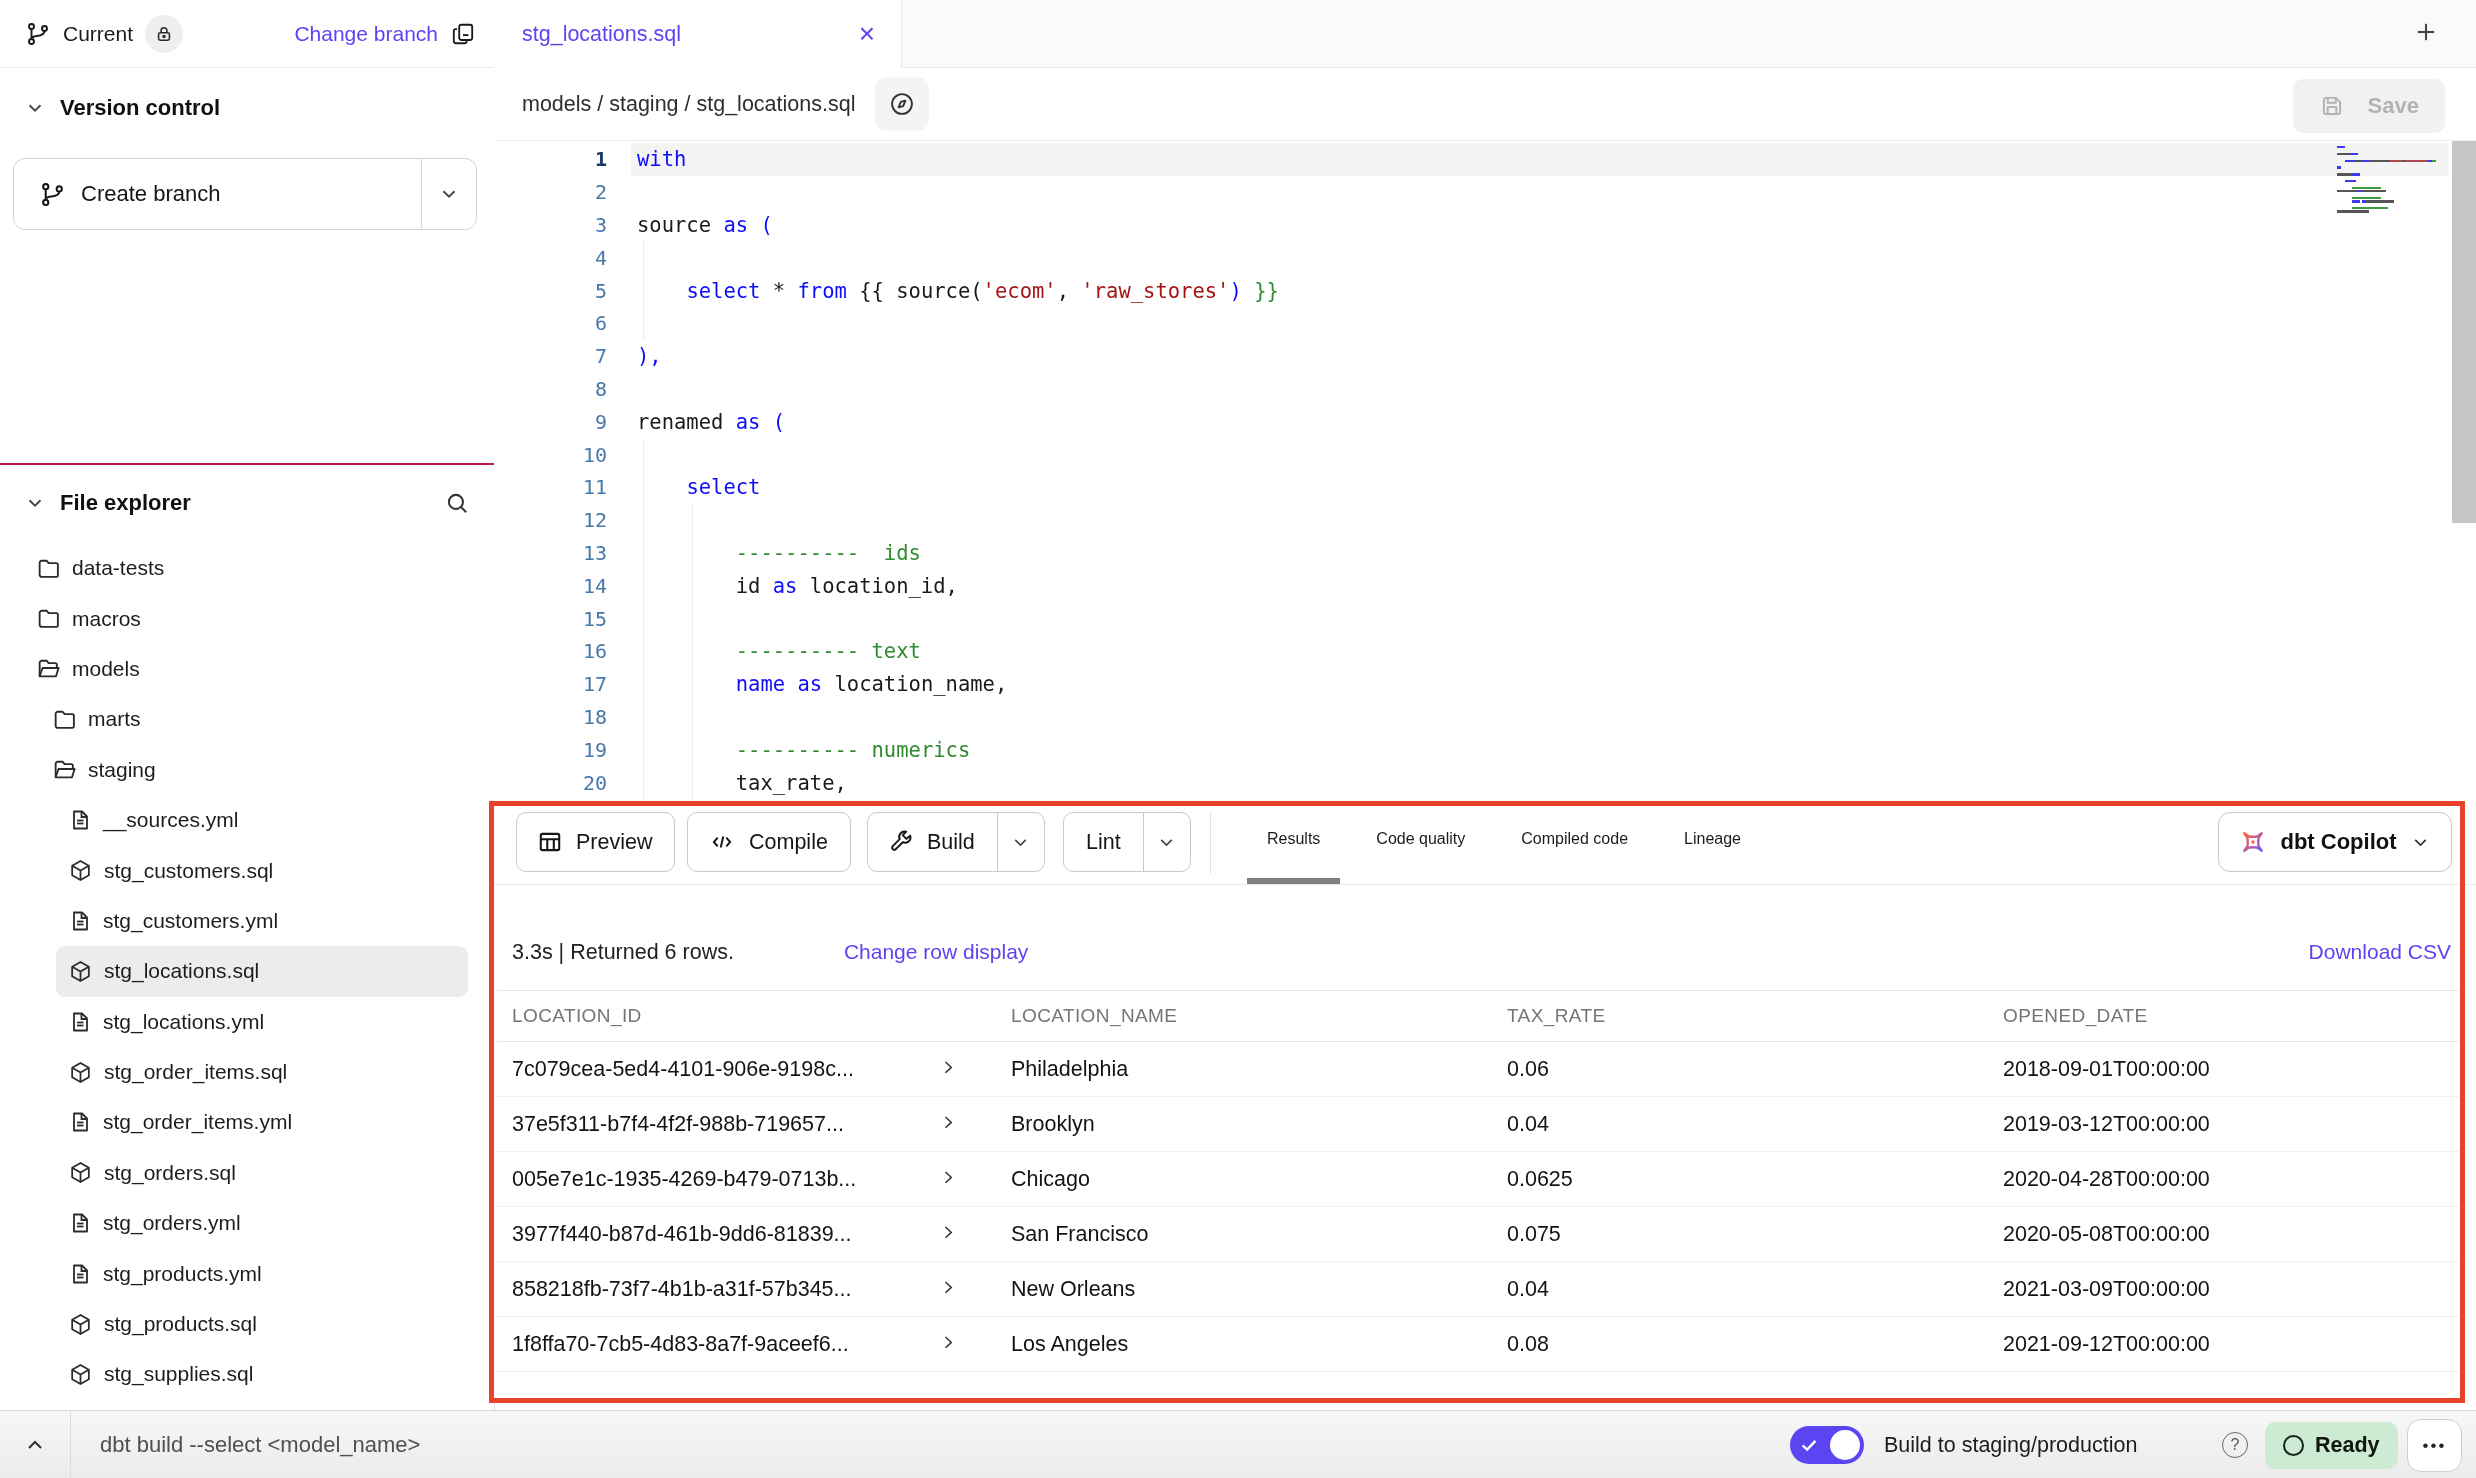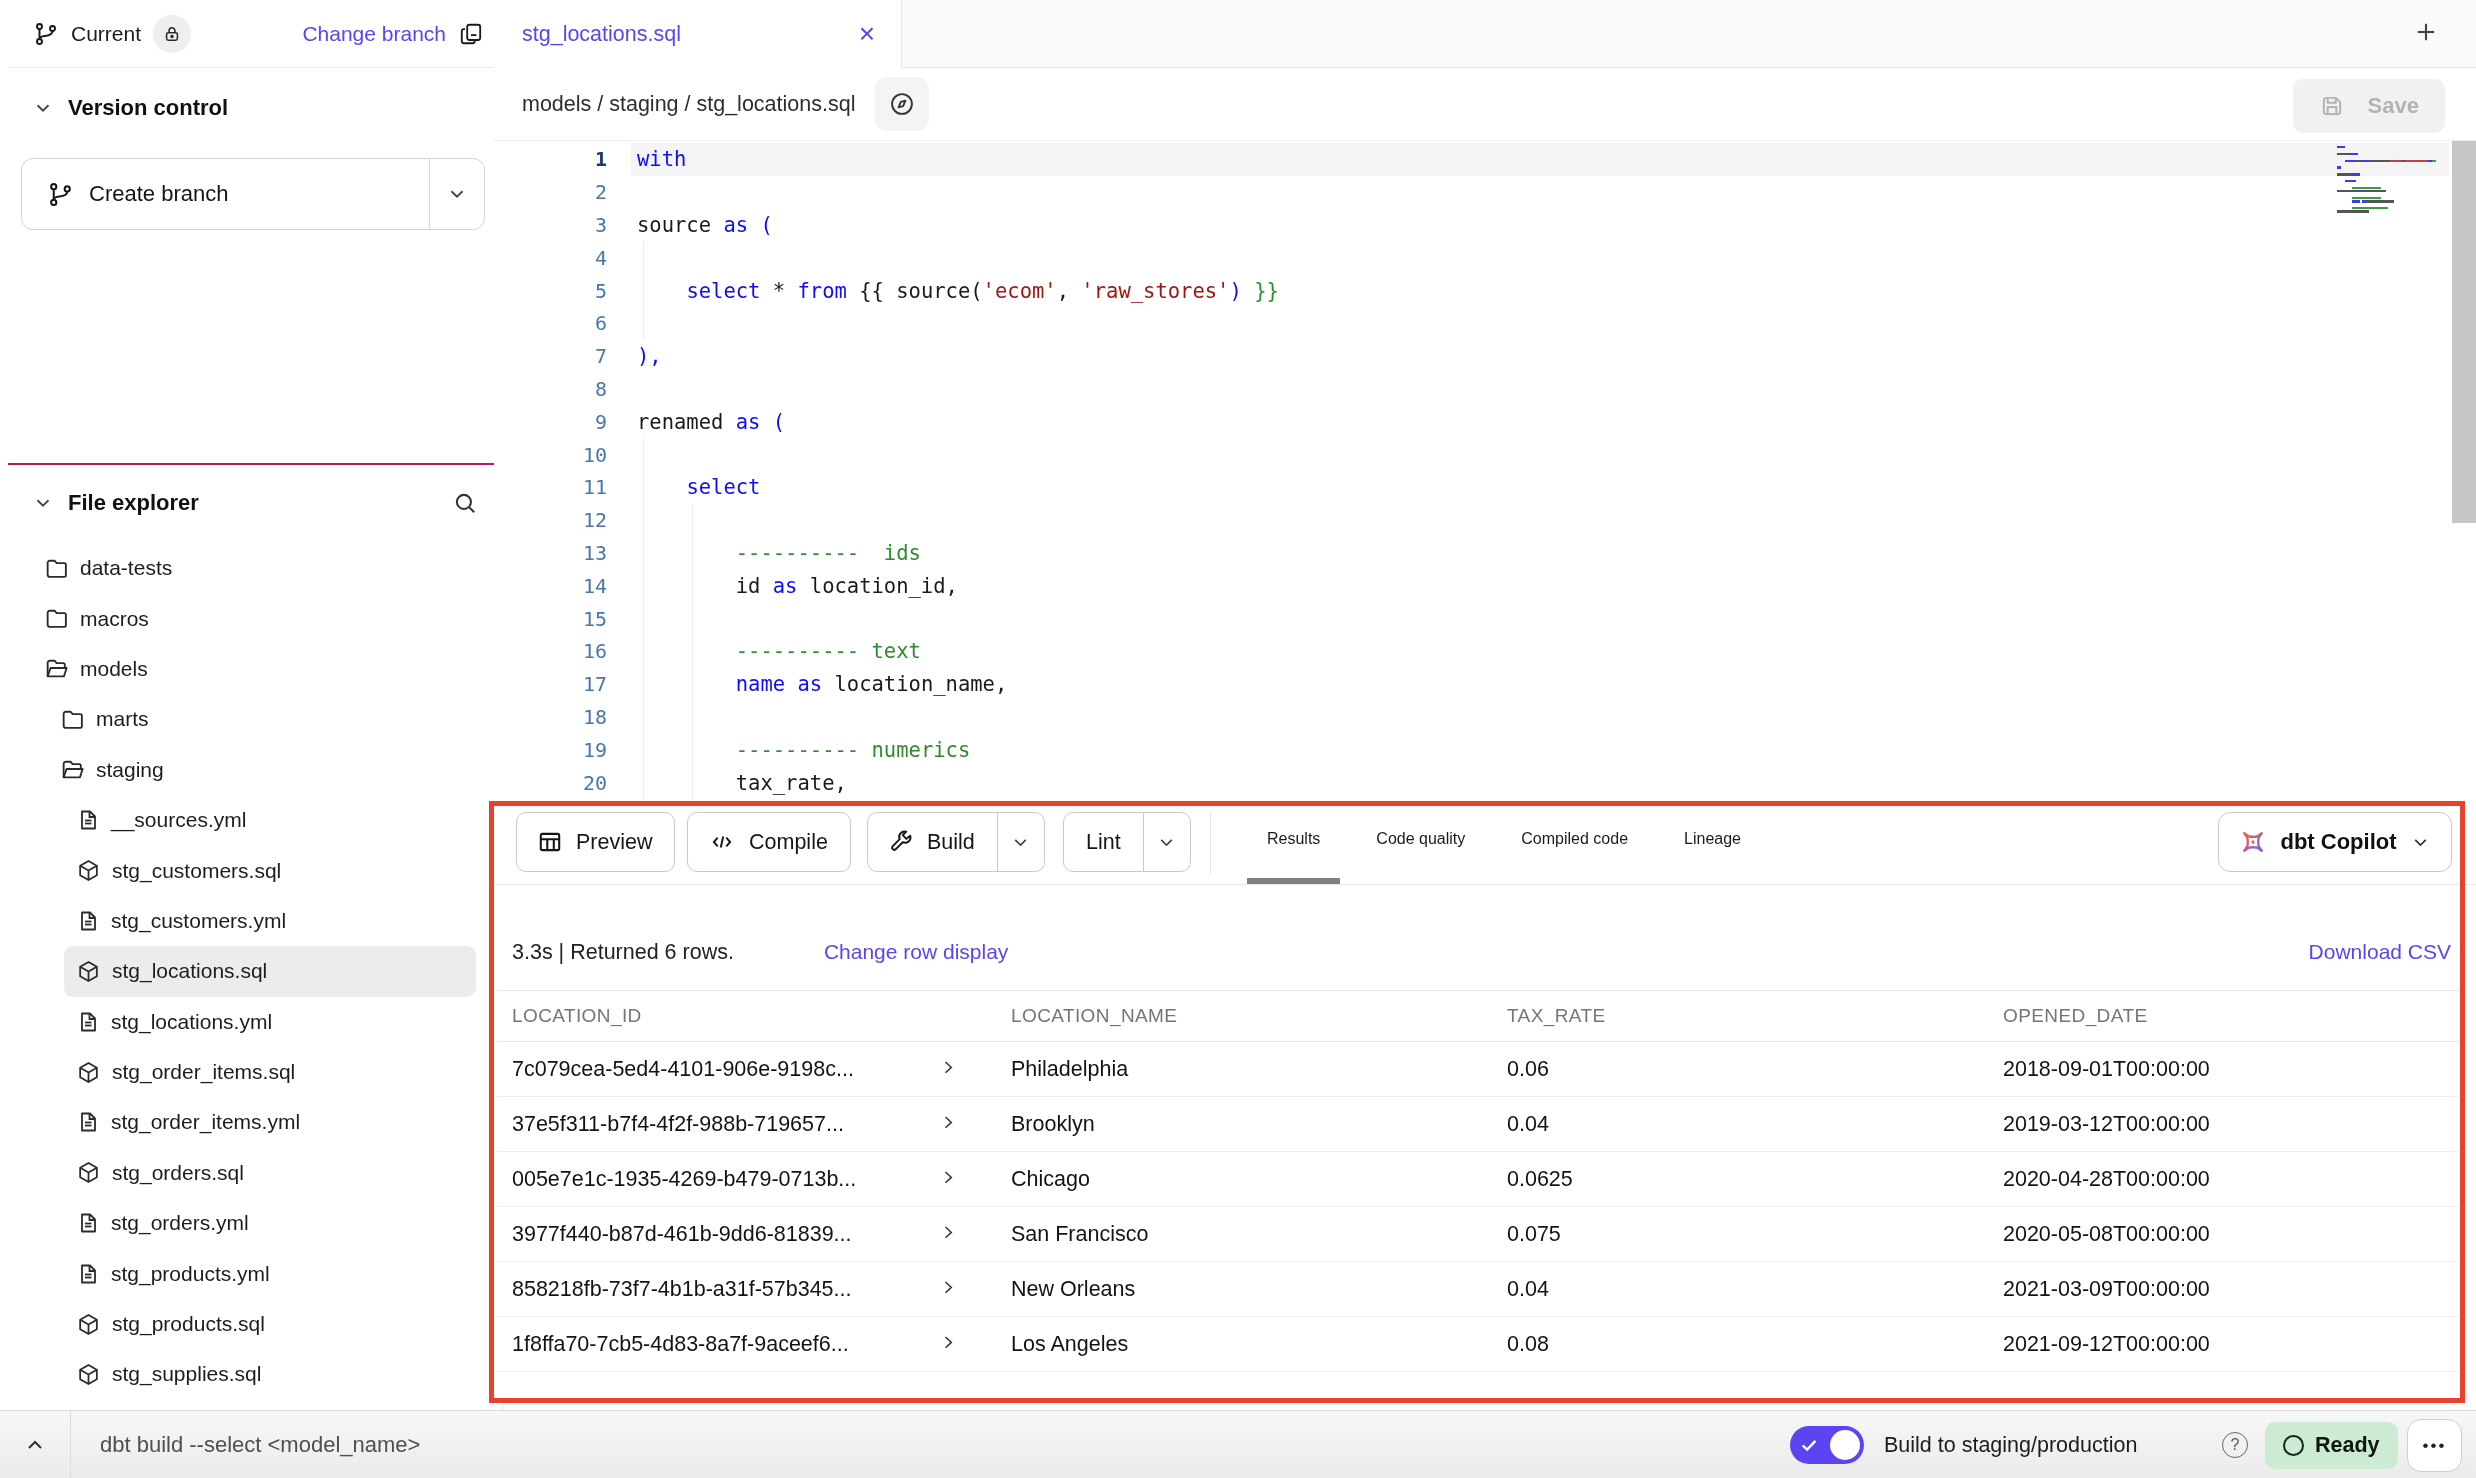--- a/index.html
+++ b/index.html
@@ -2,21 +2,21 @@
 <html><head>
 <meta charset="utf-8">
 <style>
   html,body{margin:0;padding:0;background:#fff;}
   .app{position:relative;width:2476px;height:1478px;overflow:hidden;
        font-family:"Liberation Sans",sans-serif;color:#1a1a1a;background:#fff;}
   .abs{position:absolute;}
   svg{display:block;}
 
   
-  #sidebar{left:8px;top:0;width:494px;height:1410px;border-right:1px solid #e5e5e5;background:#fff;}
+  #sidebar{left:0;top:0;width:494px;height:1410px;border-right:1px solid #e5e5e5;background:#fff;}
   #branch-row{position:absolute;left:0;top:0;right:0;height:67px;border-bottom:1px solid #ececec;
       display:flex;align-items:center;padding:0 18px 0 25px;gap:12px;}
   #branch-row .label{font-size:21px;color:#1d1d1d;}
   .lock-chip{width:38px;height:38px;border-radius:50%;background:#efefef;display:flex;align-items:center;justify-content:center;color:#2b2b2b;}
   .spacer{flex:1;}
   .link{color:#5b44f2;font-weight:500;font-size:21px;cursor:pointer;}
   #vc-header{left:0;top:86px;width:494px;height:44px;display:flex;align-items:center;gap:14px;padding:0 24px;box-sizing:border-box;}
   .sec-title{font-size:22px;font-weight:700;color:#111;}
   .chev{color:#444;}
   #create-branch{left:13px;top:158px;width:464px;height:72px;border:1px solid #d2d2d2;border-radius:12px;
@@ -80,21 +80,21 @@
   #panel-vdiv{position:absolute;left:716px;top:12px;height:62px;width:1px;background:#e3e3e3;}
   #panel-tabs{position:absolute;left:753px;top:0;height:84px;display:flex;gap:16px;}
   .ptab{display:flex;align-items:center;padding:0 20px;font-size:16px;color:#1b1b1b;cursor:pointer;
       border-bottom:6px solid transparent;box-sizing:border-box;}
   .ptab.active{border-bottom-color:#808080;}
   #strip-border{position:absolute;left:0;right:0;top:84px;height:1px;background:#e9e9e9;}
   #copilot-btn{position:absolute;left:1724px;top:12px;height:60px;width:234px;border:1.5px solid #c9c9c9;border-radius:12px;
       display:flex;align-items:center;justify-content:center;gap:13px;background:#fff;cursor:pointer;box-sizing:border-box;}
   #copilot-btn .clabel{font-size:22px;font-weight:700;color:#111;}
   #copilot-btn .carrow{color:#333;}
-  #meta-row{position:absolute;left:18px;top:124px;height:56px;display:flex;align-items:center;font-size:21.5px;color:#222;}
+  #meta-row{position:absolute;left:18px;top:124px;height:56px;display:flex;align-items:center;font-size:21.5px;color:#222;gap:20px;}
   #meta-text{margin-right:90px;}
   #download-csv{position:absolute;right:25px;top:124px;height:56px;display:flex;align-items:center;font-size:21.5px;}
   #results-table{position:absolute;left:3px;top:190px;width:1962px;}
   .trow{display:grid;grid-template-columns:499px 496px 496px 1fr;align-items:center;}
   .trow.thead{height:50px;border-top:1px solid #e7e7e7;border-bottom:1px solid #e7e7e7;}
   .trow.tdata{height:54px;border-bottom:1px solid #efefef;}
   .trow .cell{padding-left:15px;font-size:21.5px;color:#131313;position:relative;}
   .trow.thead .cell{font-size:19px;color:#757575;font-weight:500;letter-spacing:0.4px;}
   .cell .rchev{position:absolute;right:38px;top:50%;transform:translateY(-58%);color:#333;cursor:pointer;}
 

